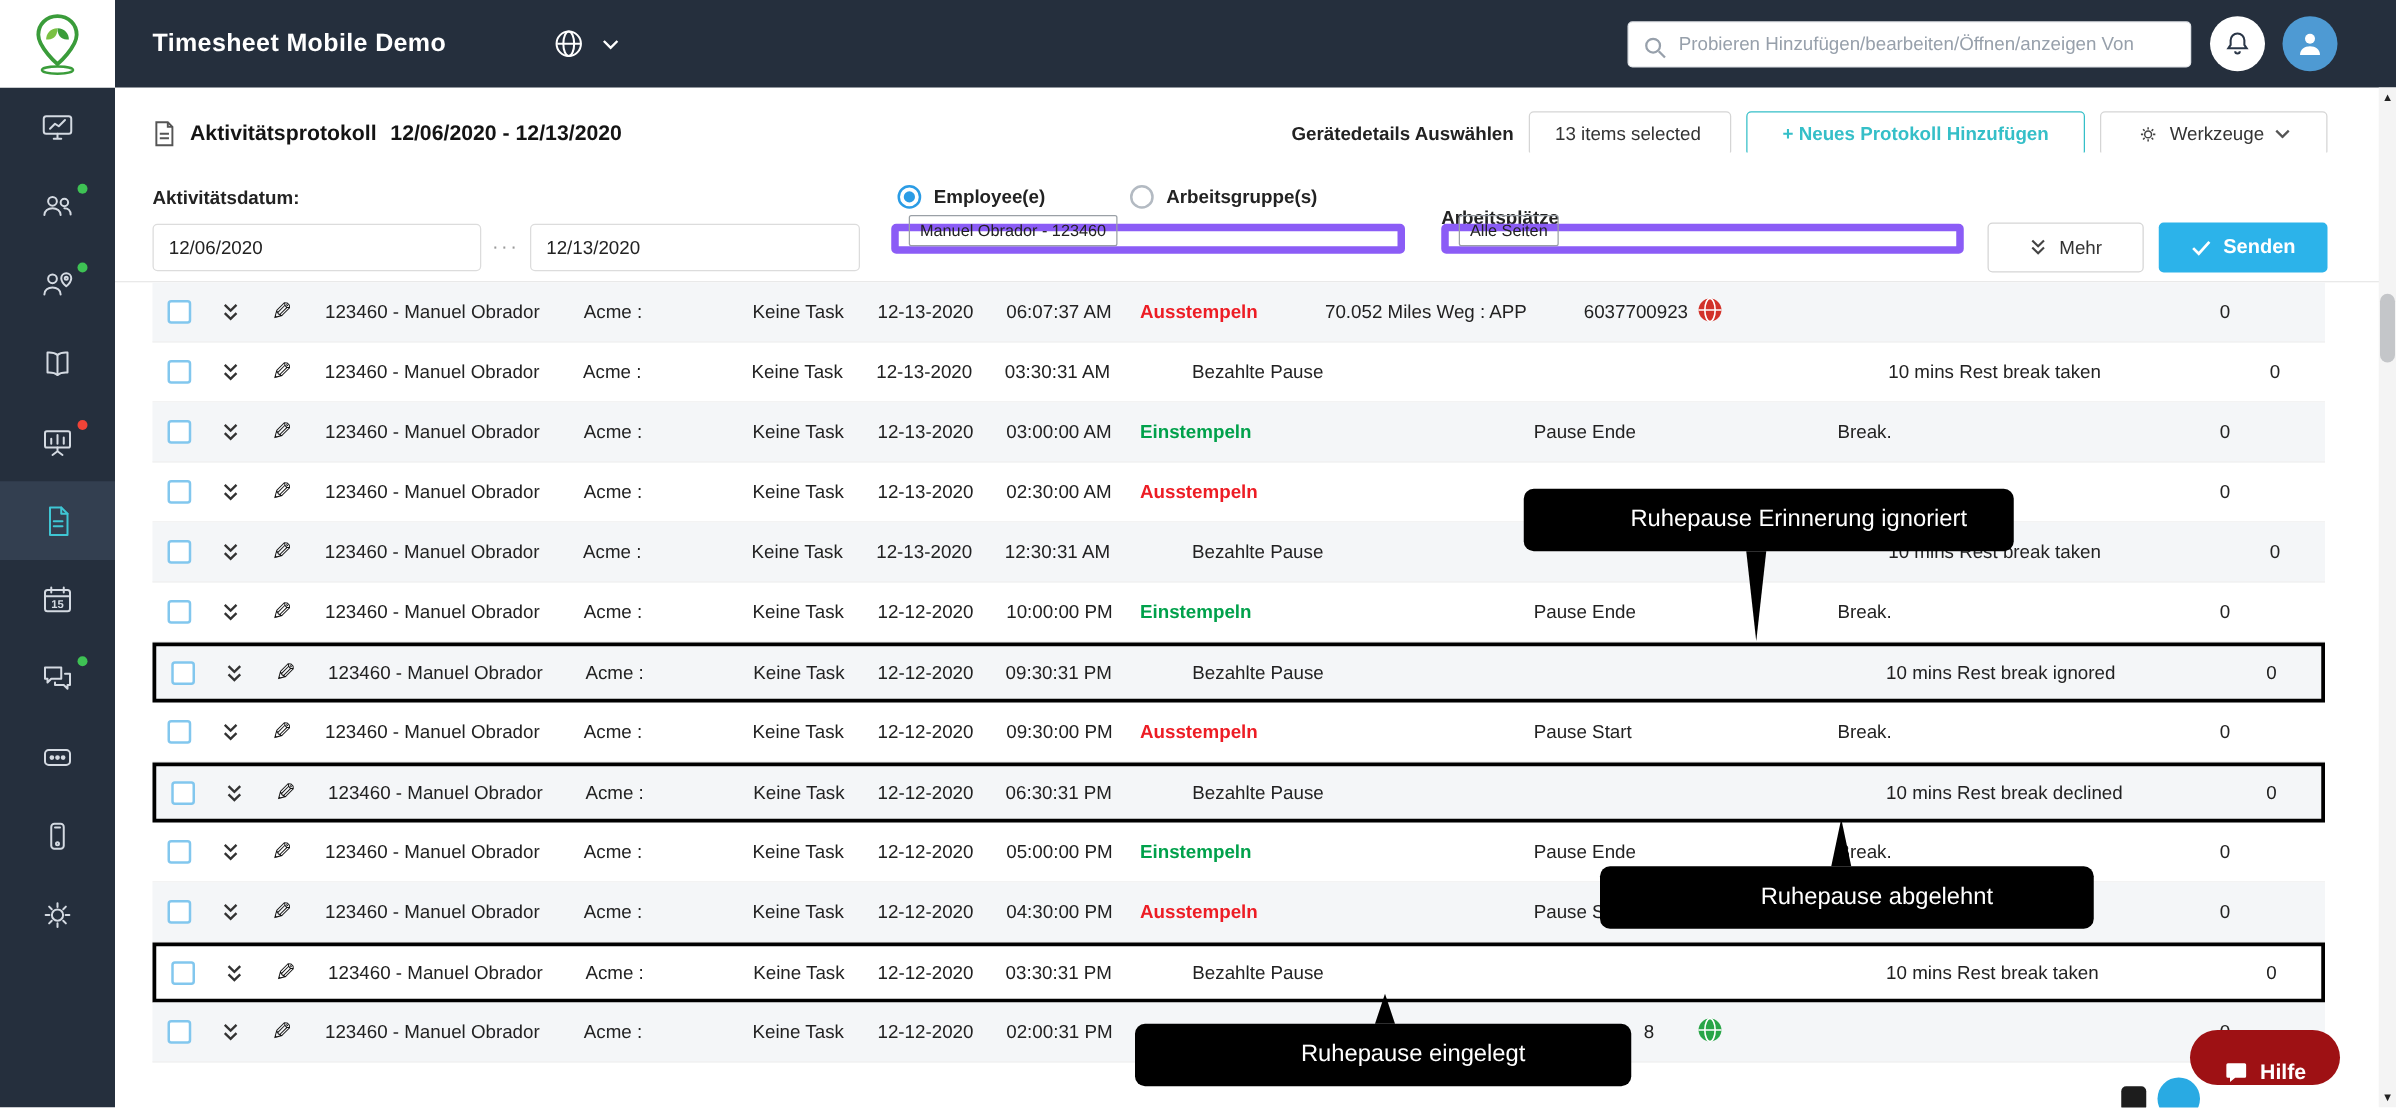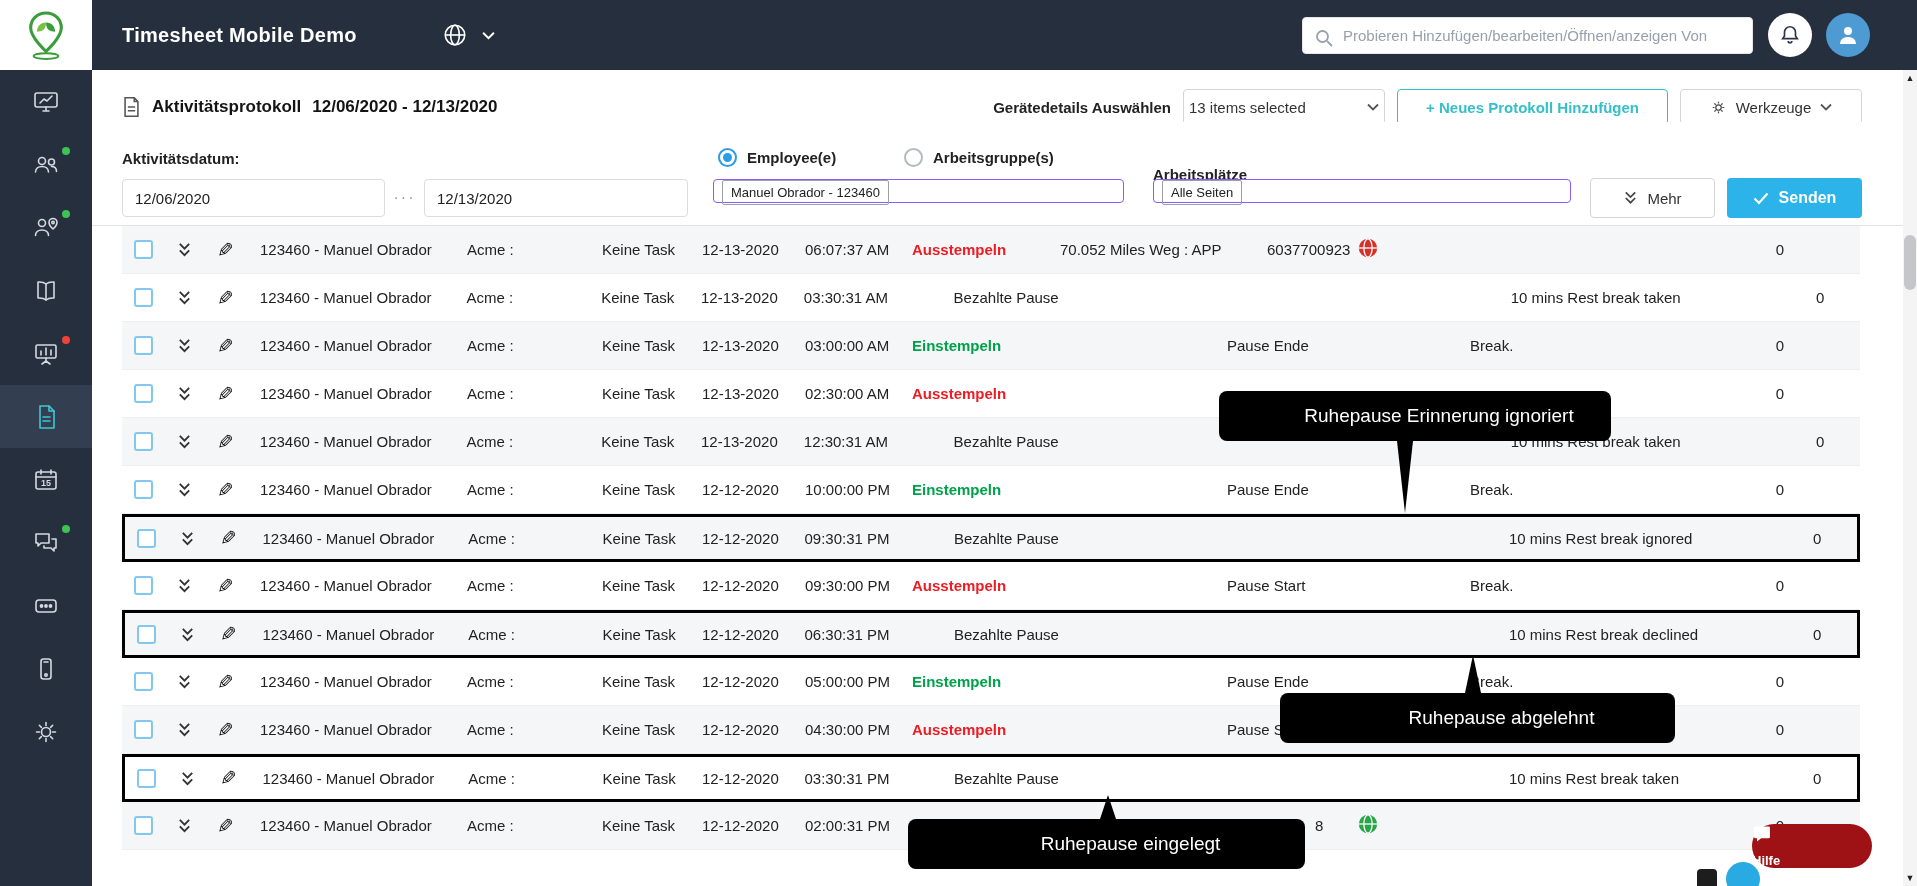--- a/index.html
+++ b/index.html
@@ -30,36 +30,36 @@
   .avatar { width:44px; height:44px; border-radius:50%; background:#4e9ad3; display:flex; align-items:center; justify-content:center; margin-left:14px; margin-right:47px; cursor:pointer; }
 
   
   .toolbar { position:absolute; left:92px; top:70px; right:0; height:52px; background:#fff; border-bottom:1px solid #ececec;margin-top:11px; }
   .tb-left { position:absolute; left:30px; top:0; height:52px; display:flex; align-items:center; gap:11px; }
   .tb-title { font-size:17px; font-weight:700; color:#141414; }
   .tb-range { font-size:17px; font-weight:700; color:#141414; }
   .tb-right { position:absolute; right:55px; top:0; height:52px; display:flex; align-items:center; gap:12px; }
   .tb-label { font-size:15px; font-weight:700; color:#222; }
   .btn { display:flex; align-items:center; justify-content:center; gap:9px; height:36px; border:1px solid #d5d5d5; border-radius:4px; background:#fff; font-size:15px; color:#333; cursor:pointer; white-space:nowrap; }
-  .btn-select { width:202px; justify-content:space-between; padding:0 5px; }
+  .btn-select { width:162px; justify-content:space-between; padding:0 20px; }
   .btn-teal { width:271px; border-color:#35bfc8; color:#35bfc8; font-weight:600; }
   .btn-tools { width:182px; }
 
   
   .filters { position:absolute; left:92px; top:122px; right:0; height:104px; background:#fff; border-bottom:1px solid #e2e2e2; }
   .f-label { position:absolute; font-size:15px; font-weight:700; color:#222; }
   .date-group { position:absolute; left:30px; top:57px; display:flex; align-items:center; }
   .inp { height:38px; border:1px solid #dcdcdc; border-radius:4px; font-size:15px; color:#222; padding:0 12px; font-family:"Liberation Sans",sans-serif; outline:none; background:#fff; }
   .date-sep { width:39px; text-align:center; color:#9a9a9a; font-size:16px; letter-spacing:2px; }
   .radio-row { position:absolute; top:26px; display:flex; align-items:center; gap:10px; cursor:pointer; }
   .radio { width:19px; height:19px; border-radius:50%; border:2px solid #b3bac2; background:#fff; position:relative; }
   .radio.sel { border-color:#2b9ce5; }
   .radio.sel::after { content:""; position:absolute; left:3px; top:3px; width:9px; height:9px; border-radius:50%; background:#2b9ce5; }
   .radio-label { font-size:15px; font-weight:700; color:#222; }
-  .chip-input { position:absolute; top:57px; height:24px; border:1px solid #8b5cf6; border-radius:4px; background:#fff; display:flex; align-items:flex-start; padding:0 8px; }
+  .chip-input { position:absolute; top:57px; height:24px; border:6px solid #8b5cf6; border-radius:4px; background:#fff; display:flex; align-items:flex-end; padding:0 8px; }
   .chip { border:1px solid #9aa0a6; border-radius:2px; font-size:13px; color:#222; padding:4px 8px; white-space:nowrap; }
   .btn-mehr { position:absolute; left:1498px; top:56px; width:125px; height:40px; }
   .btn-senden { position:absolute; left:1635px; top:56px; width:135px; height:40px; background:#2cb3ea; border:none; border-radius:4px; color:#fff; font-weight:600; display:flex; align-items:center; justify-content:center; gap:10px; font-size:16px; cursor:pointer; }
 
   
   .table { position:absolute; left:92px; top:226px; right:0; bottom:0; background:#fff; padding:0 57px 0 30px; }
   .row { display:flex; align-items:center; height:48px; border-bottom:1px solid #efefef; font-size:15px; color:#222; }
   .row.stripe { background:#f4f6f8; }
   .row.hl { border:3px solid #000; }
   .c { white-space:nowrap; }
@@ -93,21 +93,21 @@
   .tip { position:absolute; background:#000; color:#fff; border-radius:8px; height:50px; display:flex; align-items:center; justify-content:center; font-size:19px; z-index:10;padding-left:48px; }
   .tip::after { content:""; position:absolute; border-left:8px solid transparent; border-right:8px solid transparent; }
   .tip1 { left:1219px; top:391px; width:392px; }
   .tip1::after { top:100%; left:178px; border-top:72px solid #000; }
   .tip2 { left:1280px; top:693px; width:395px; }
   .tip2::after { bottom:100%; left:185px; border-bottom:38px solid #000; }
   .tip3 { left:908px; top:819px; width:397px; }
   .tip3::after { bottom:100%; left:192px; border-bottom:24px solid #000; }
 
   
-  .help-btn { position:absolute; left:1752px; top:824px; width:120px; height:44px; border-radius:22px; background:#9e1114; color:#fff; display:flex; align-items:flex-start; justify-content:center; gap:9px; font-size:13px; font-weight:700; z-index:30; cursor:pointer;flex-direction:column; }
+  .help-btn { position:absolute; left:1752px; top:824px; width:120px; height:44px; border-radius:22px; background:#9e1114; color:#fff; display:flex; align-items:flex-end; justify-content:center; gap:9px; font-size:17px; font-weight:700; z-index:30; cursor:pointer; }
   .pag-dark { position:absolute; left:1697px; top:869px; width:20px; height:20px; border-radius:4px; background:#1d1d1d; z-index:6; }
   .pag-blue { position:absolute; left:1726px; top:862px; width:34px; height:34px; border-radius:50%; background:#29aae3; z-index:6; }
 
   .scrollbar { position:absolute; right:0; top:70px; bottom:0; width:14px; background:#f4f4f4; z-index:25; }
   .sb-arrow { width:14px; height:16px; display:flex; align-items:center; justify-content:center; font-size:9px; color:#222; cursor:pointer; }
   .sb-arrow.down { position:absolute; bottom:0; }
   .sb-thumb { position:absolute; top:165px; left:1px; width:12px; height:55px; background:#c4c6c9; border-radius:6px; cursor:grab; }
 </style>
 </head>
 <body>

